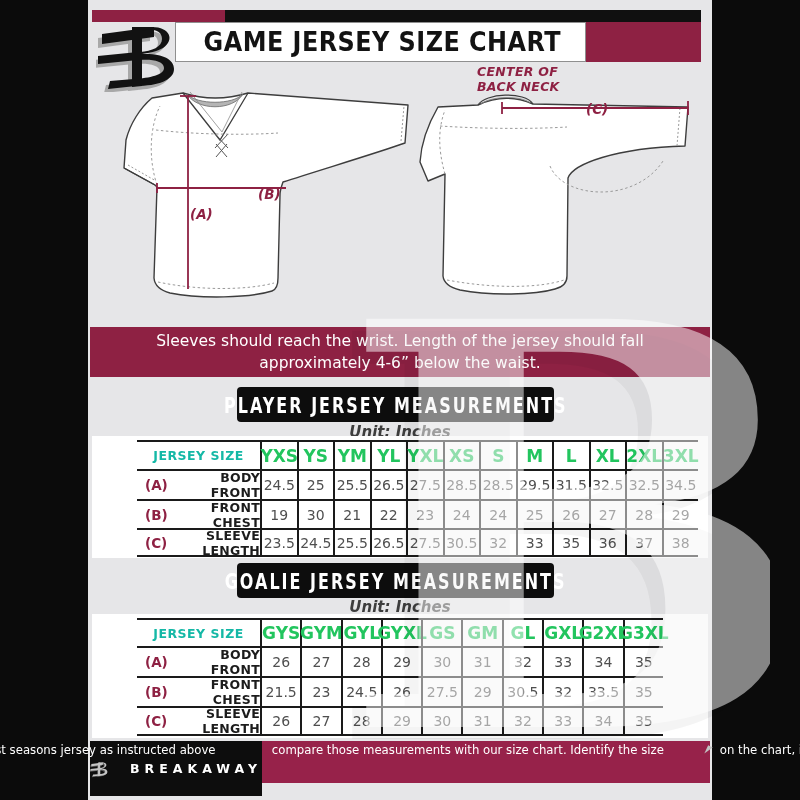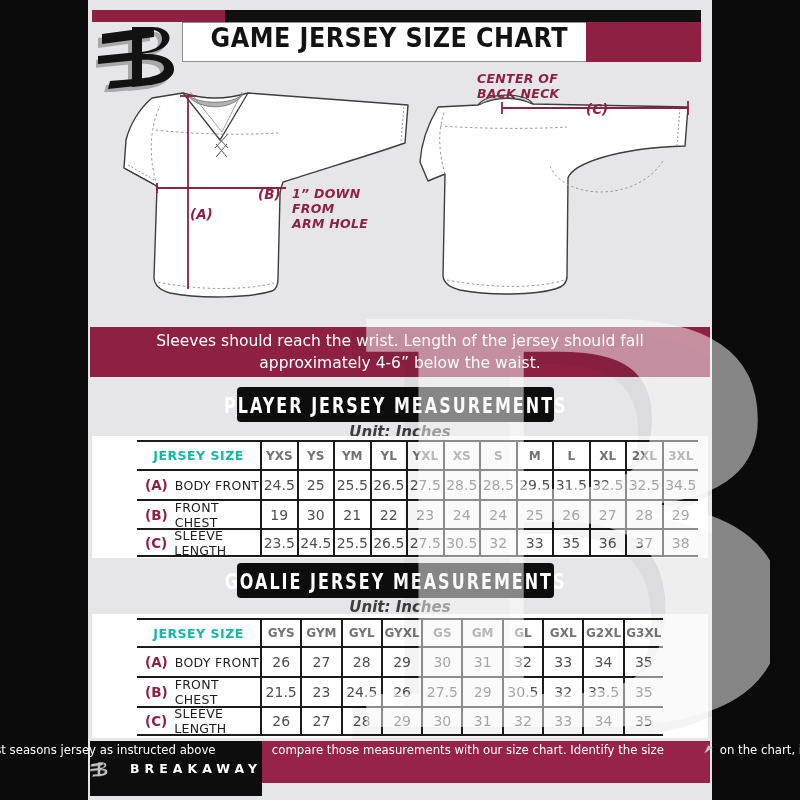--- a/index.html
+++ b/index.html
@@ -3,31 +3,31 @@
 <meta charset="utf-8">
 <style>
   html,body{margin:0;padding:0;background:#0b0b0b;}
   #stage{position:relative;width:800px;height:800px;overflow:hidden;background:#0b0b0b;
          font-family:"DejaVu Sans","Liberation Sans",sans-serif;}
   #content-bg{position:absolute;left:88px;top:0;width:624px;height:800px;background:#e6e6e8;}
 
   
   #topbar{position:absolute;left:92px;top:10px;width:609px;height:12px;background:#101010;display:flex;}
   #topbar .maroon-seg{width:133px;height:12px;background:#8e2143;}
-  #title-box{position:absolute;left:182px;top:22px;width:411px;height:40px;background:#ffffff;
-             border:1px solid #8f8f8f;box-sizing:border-box;display:flex;}
+  #title-box{position:absolute;left:175px;top:22px;width:411px;height:40px;background:#ffffff;
+             border:1px solid #8f8f8f;box-sizing:border-box;display:flex;align-items:center;}
   #title-box .ttl{font-weight:bold;font-size:26px;color:#131313;letter-spacing:0.5px;white-space:nowrap;
                   transform:scale(0.92,1.02);transform-origin:left center;padding-left:30px;}
   #title-maroon{position:absolute;left:586px;top:22px;width:115px;height:40px;background:#8e2143;}
   #brand-logo{position:absolute;left:96px;top:20px;}
 
   
   .jersey-svg{position:absolute;}
   .ann{position:absolute;color:#8e2143;font-style:italic;font-weight:bold;font-size:12.5px;
-       letter-spacing:0.3px;line-height:15px;white-space:pre;margin-top:7px;}
+       letter-spacing:0.3px;line-height:15px;white-space:pre;}
   .ann-key{position:absolute;color:#8e2143;font-weight:bold;font-size:13.5px;font-style:italic;}
 
   
   #notice{position:absolute;left:90px;top:327px;width:620px;height:50px;background:#8e2143;
           display:flex;flex-direction:column;align-items:center;justify-content:center;}
   #notice div{color:#ffffff;font-size:15.5px;line-height:22px;text-align:center;}
 
   
   .section-banner{position:absolute;left:237px;width:317px;height:35px;background:#0d0d0d;border-radius:4px;
                   display:flex;align-items:center;justify-content:center;}
@@ -35,26 +35,26 @@
                         transform:scale(0.8,1.1);}
   .unit{position:absolute;width:620px;left:90px;text-align:center;font-style:italic;font-weight:bold;
         font-size:15px;color:#3d3d3d;}
 
   
   .white-band{position:absolute;left:92px;width:616px;background:#ffffff;}
   .size-table{position:absolute;display:grid;}
   .cell{display:flex;align-items:center;justify-content:center;box-sizing:border-box;border-top:2.5px solid #1a1a1a;}
   .cell.vline{border-left:2px solid #1a1a1a;}
   .cell.last-row{border-bottom:2.5px solid #1a1a1a;}
-  .cell.c-hd{font-weight:bold;font-size:12px;color:#737373;}
+  .cell.c-hd{font-weight:bold;font-size:17px;color:#22c55e;}
   .cell.c-val{font-size:14px;color:#4f4f4f;}
   .cell.c-corner{font-size:12.5px;color:#14b8a6;letter-spacing:0.5px;font-weight:bold;}
   .cell.c-lab{justify-content:flex-start;padding-left:8px;}
   .rowkey{color:#8e2143;font-weight:bold;font-size:13.5px;margin-right:7px;}
-  .rowlabel{font-size:12.5px;color:#1c1c1c;letter-spacing:0.3px;font-weight:normal;}
+  .rowlabel{font-size:12.5px;color:#1c1c1c;letter-spacing:0.3px;font-weight:bold;text-align:right;}
 
   
   #footer-black{position:absolute;left:90px;top:741px;width:172px;height:55px;background:#0d0d0d;
                 display:flex;align-items:center;justify-content:center;gap:20px;}
   #footer-brand{color:#ffffff;font-weight:bold;font-size:12.5px;letter-spacing:5px;}
   #footer-maroon{position:absolute;left:262px;top:741px;width:448px;height:42px;background:#97224a;
                  display:flex;flex-direction:row;justify-content:center;}
   #footer-maroon div{color:#ffffff;font-size:13px;line-height:17.5px;white-space:nowrap;
                      transform:scale(0.9,1);transform-origin:left center;padding-left:12px;}
 
@@ -128,21 +128,20 @@
 
     <g stroke="#8e2143" stroke-width="1.8">
       <line x1="87" y1="22" x2="273" y2="22"></line>
       <line x1="87" y1="16" x2="87" y2="28"></line>
       <line x1="273" y1="15" x2="273" y2="29"></line>
     </g>
   </svg>
 
   <div class="ann-key" style="left:190px;top:206px">(A)</div>
   <div class="ann-key" style="left:258px;top:186px">(B)</div>
-  <div class="ann" style="left:292px;top:179px"><span>1” DOWN</span><br><span>FROM</span><br><span>ARM HOLE</span></div>
   <div class="ann-key" style="left:586px;top:101px">(C)</div>
   <div class="ann" style="left:477px;top:64px"><span>CENTER OF</span><br><span>BACK NECK</span></div>
 
   <div id="notice">
     <div>Sleeves should reach the wrist. Length of the jersey should fall</div>
     <div>approximately 4-6” below the waist.</div>
   </div>
 
   <div class="section-banner" style="top:387px">
     <div class="btxt">PLAYER JERSEY MEASUREMENTS</div>

